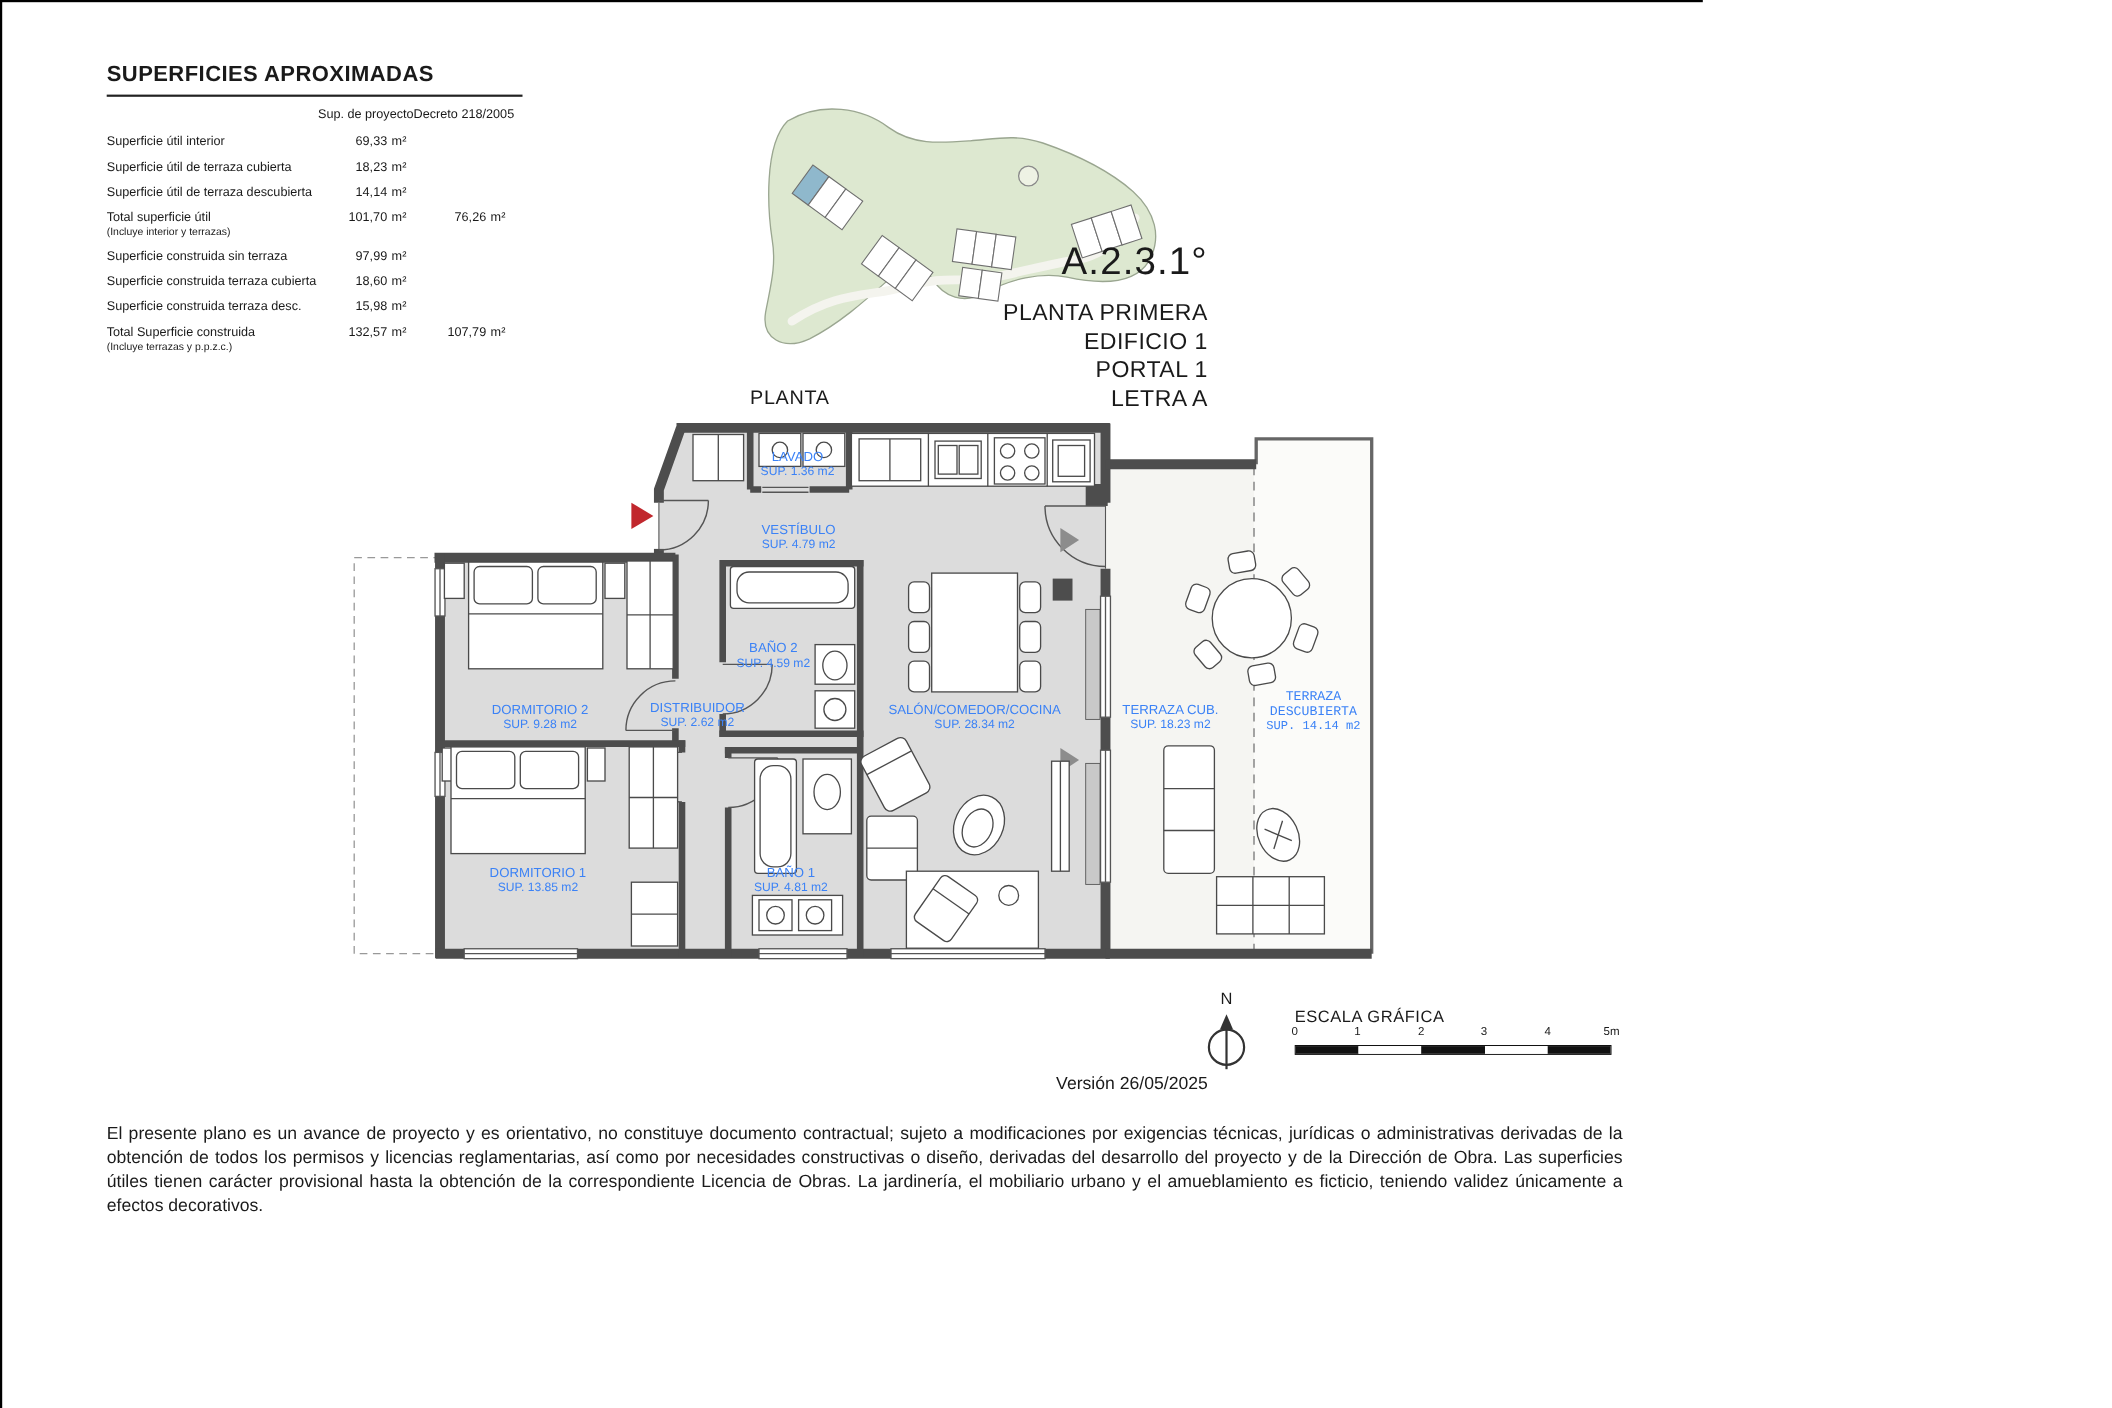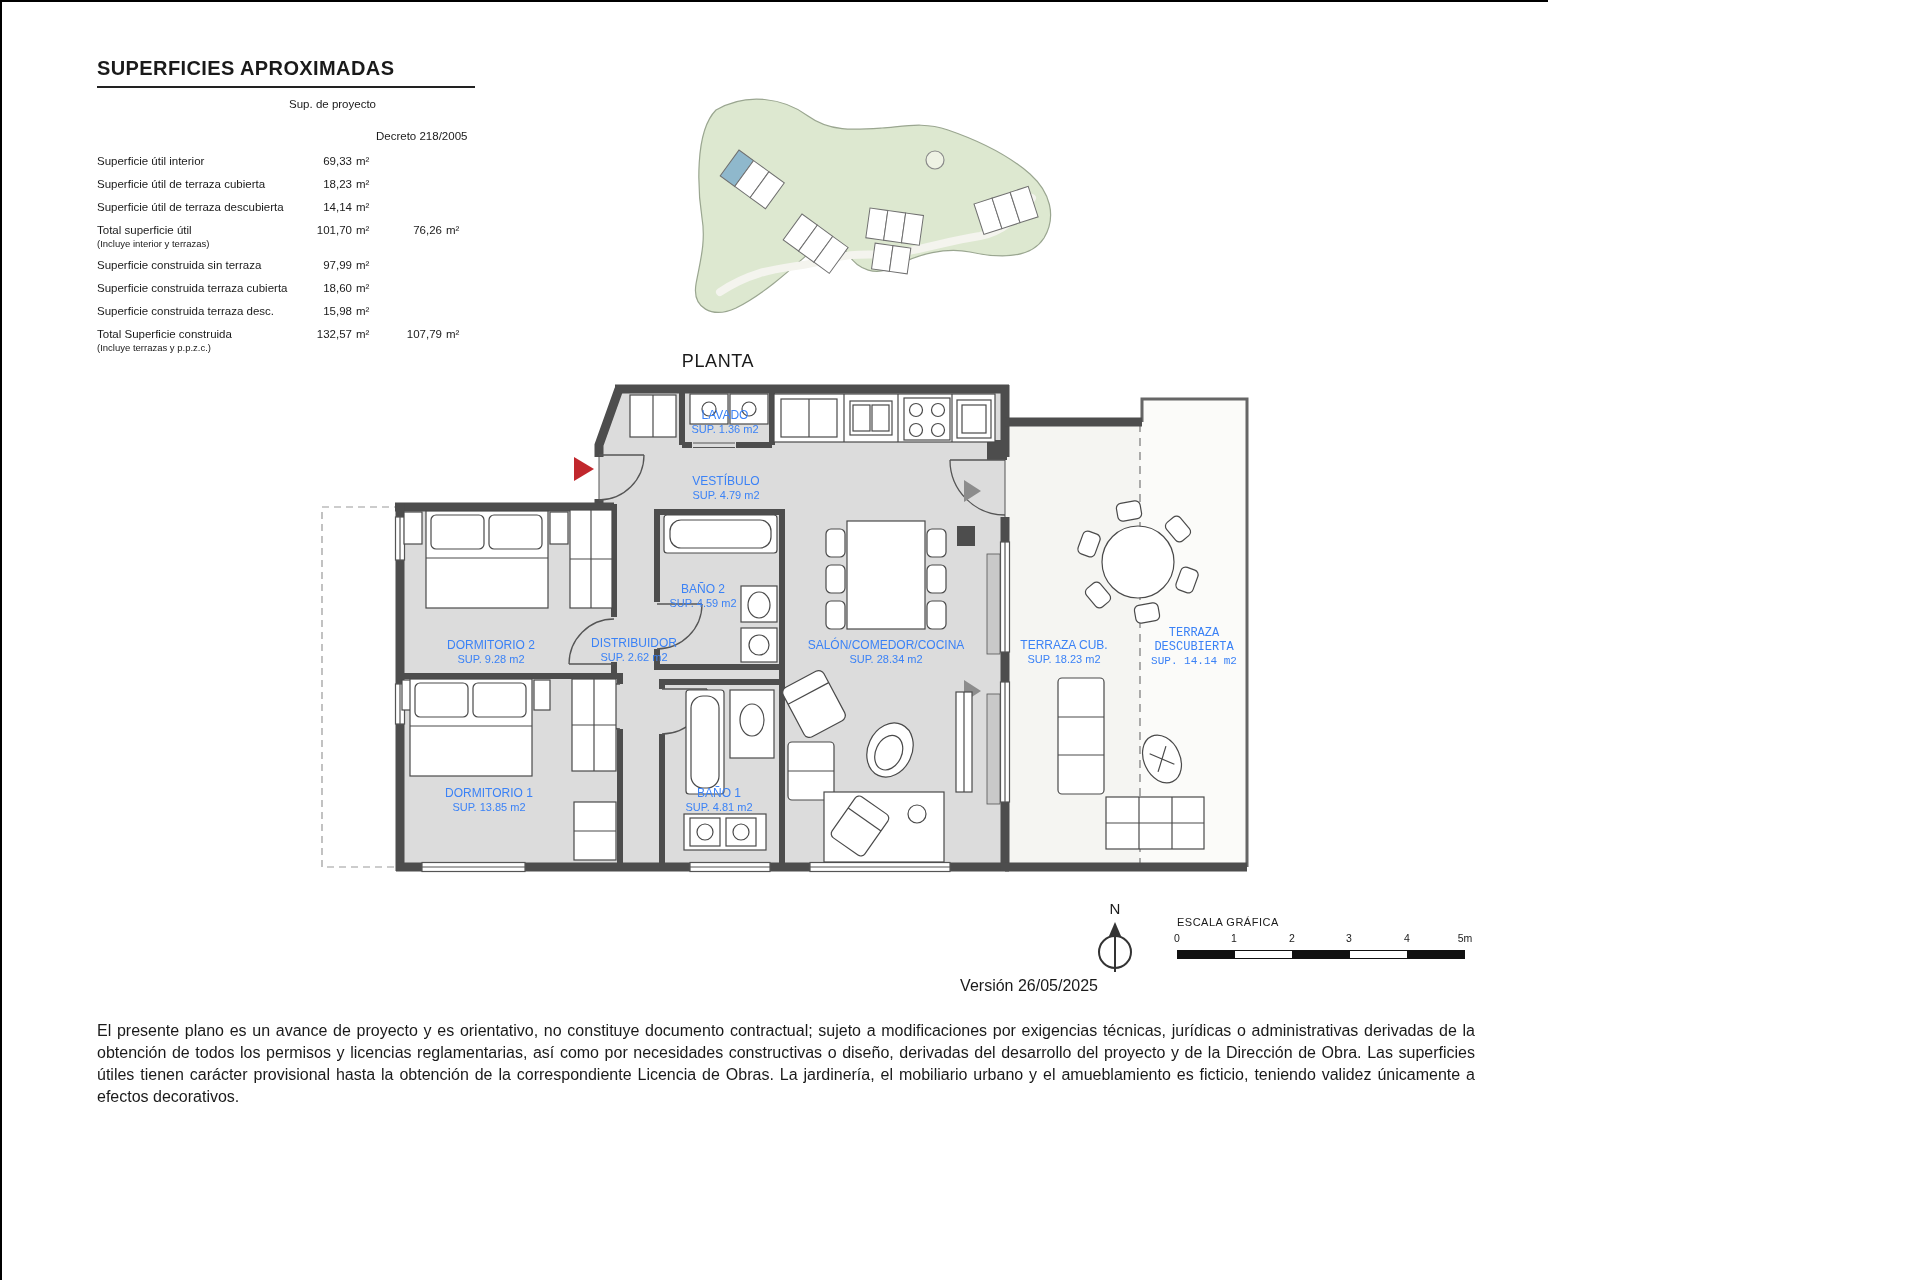--- a/index.html
+++ b/index.html
@@ -9,40 +9,40 @@
     border-top:2px solid #000;border-left:2px solid #000;box-sizing:border-box;
   }
   .abs{position:absolute;}
   .plan-svg{left:0;top:0;}
 
   
   .surfaces{left:95px;top:55px;width:378px;}
   .surfaces-title{font-size:20px;font-weight:bold;letter-spacing:.4px;border-bottom:2px solid #222;padding-bottom:6px;margin-bottom:10px;}
   .shead{display:grid;grid-template-columns:200px 55px 24px 66px 25px;font-size:11.5px;margin-bottom:8px;}
   .shead .h1{grid-column:1/4;text-align:right;white-space:nowrap;}
-  .shead .h2{grid-column:4/6;text-align:center;white-space:nowrap;margin-top:32px;}
+  .shead .h2{grid-column:4/6;text-align:center;white-space:nowrap;}
   .srow{display:grid;grid-template-columns:200px 55px 24px 66px 25px;font-size:11.5px;padding:5px 0;align-items:start;line-height:13px;}
   .slabel{white-space:nowrap;}
   .snote{font-size:9.5px;line-height:11px;margin-top:1px;}
   .sval{text-align:right;white-space:nowrap;}
   .sunit{padding-left:4px;white-space:nowrap;}
 
   
   .unit-info{right:450px;top:216px;text-align:right;}
   .unit-code{font-size:35px;letter-spacing:1px;margin-bottom:14px;}
   .unit-line{font-size:21px;line-height:26px;letter-spacing:.4px;}
 
   
   .room-label{position:absolute;transform:translateX(-50%);text-align:center;font-size:12px;line-height:14px;white-space:nowrap;color:#3b82f6;}
   .room-label .room-sup{font-size:11px;}
   .room-label.wrap{white-space:normal;width:120px;}
   .planta-label{position:absolute;transform:translateX(-50%);font-size:18px;letter-spacing:.6px;}
 
   
-  .escala-title{left:1175px;top:914px;font-size:11px;letter-spacing:.5px;}
+  .escala-title{left:1175px;top:914px;font-size:15px;letter-spacing:.5px;}
   .tick{position:absolute;top:930px;transform:translateX(-50%);font-size:10.5px;}
   .scalebar{left:1175px;top:948px;width:288px;height:9px;display:flex;border:1px solid #111;box-sizing:border-box;}
   .scalebar div{flex:1;}
   .seg-b{background:#111;}
   .seg-w{background:#fff;}
   .north-n{left:1113px;top:898px;transform:translateX(-50%);font-size:15px;}
 
   .version{right:450px;top:975px;font-size:16px;text-align:right;}
   .disclaimer{left:95px;top:1018px;width:1378px;font-size:16px;line-height:1.38;text-align:justify;}
 </style>
@@ -370,20 +370,27 @@
         <div>Total Superficie construida</div>
         <div class="snote">(Incluye terrazas y p.p.z.c.)</div>
       </div>
       <div class="sval">132,57</div>
       <div class="sunit">m²</div>
       <div class="sval">107,79</div>
       <div class="sunit">m²</div>
     </div>
   </div>
 
+  <div class="abs unit-info">
+    <div class="unit-code">A.2.3.1°</div>
+    <div class="unit-line">PLANTA PRIMERA</div>
+    <div class="unit-line">EDIFICIO 1</div>
+    <div class="unit-line">PORTAL 1</div>
+    <div class="unit-line">LETRA A</div>
+  </div>
 
   <div class="planta-label" style="left:716px;top:349px;">PLANTA</div>
 
   <div class="room-label" style="left:723px;top:406px;">
     <div>LAVADO</div>
       <div class="room-sup">SUP. 1.36 m2</div>
   </div>
   <div class="room-label" style="left:724px;top:472px;">
     <div>VESTÍBULO</div>
       <div class="room-sup">SUP. 4.79 m2</div>

